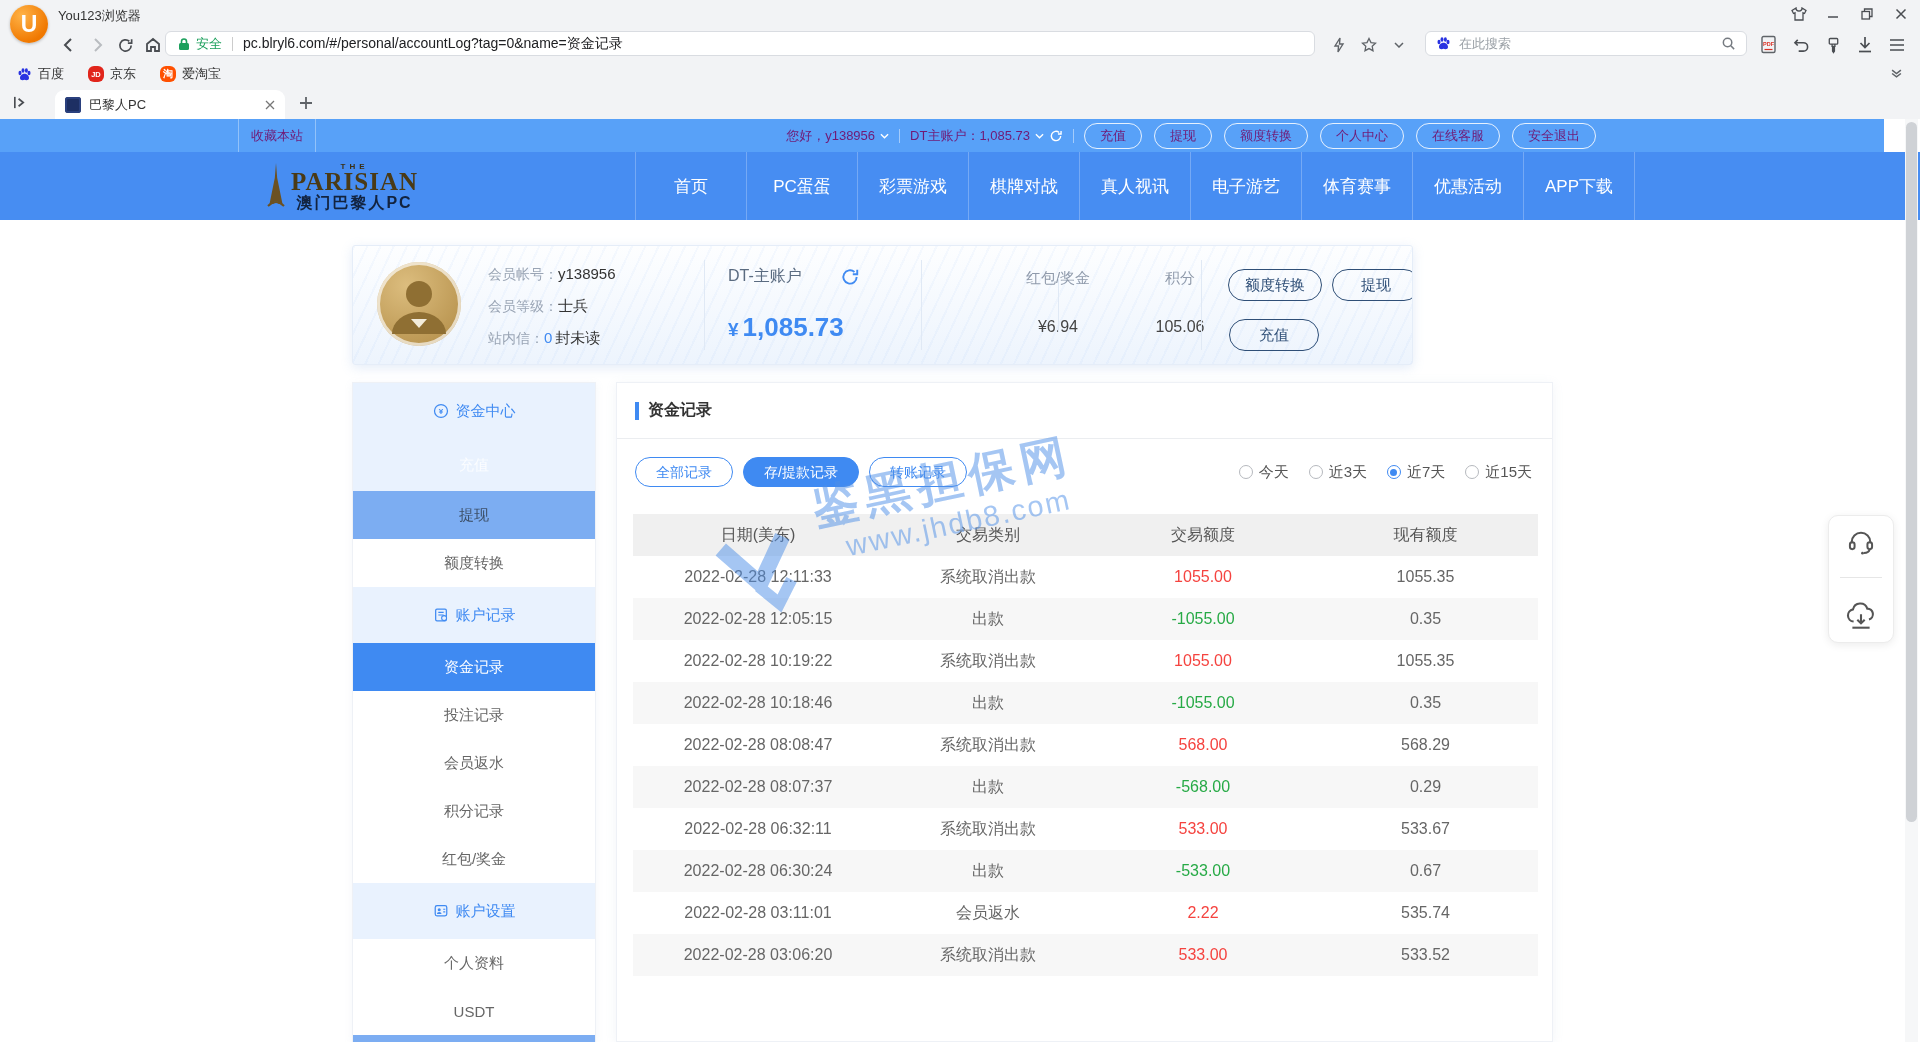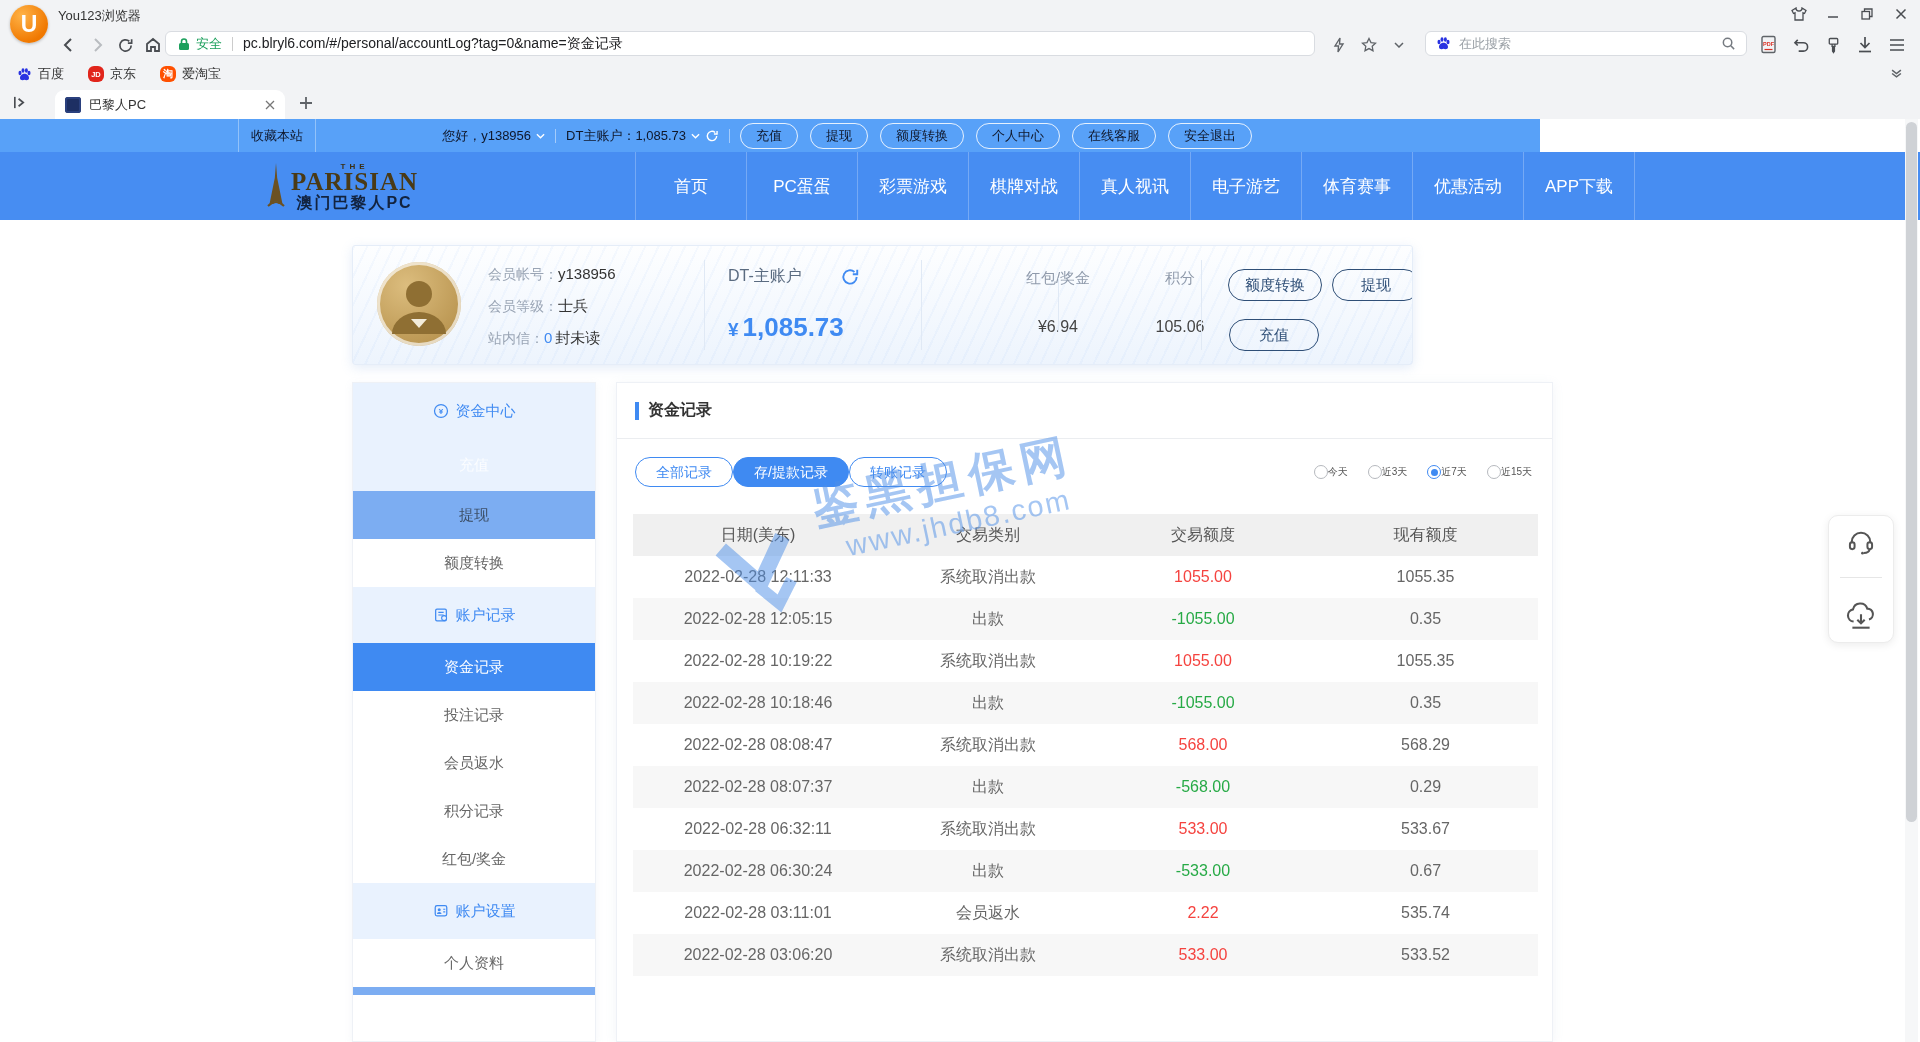--- a/index.html
+++ b/index.html
@@ -36,21 +36,21 @@
   .bm-chev{position:absolute;right:18px;top:8px;}
   .tabrow{position:absolute;top:88px;left:0;width:1920px;height:31px;background:#f2f3f5;}
   .tab-toggle{position:absolute;left:12px;top:7px;cursor:pointer;}
   .tab{position:absolute;left:55px;top:2px;width:230px;height:29px;background:#fff;border-radius:9px 9px 0 0;
        display:flex;align-items:center;padding:0 10px;box-sizing:border-box;cursor:pointer;}
   .favicon{width:16px;height:16px;border-radius:3px;background:#1d2f63;box-shadow:inset 0 0 0 2px #2a407e;}
   .tab-title{font-size:13px;color:#333;margin-left:8px;flex:1;}
   .tab-plus{position:absolute;left:298px;top:7px;cursor:pointer;}
   
   .page{position:absolute;top:119px;left:0;width:1920px;height:923px;background:#fff;}
-  .topbar{position:absolute;top:0;left:0;width:1540px;height:33px;background:#58a1f8;color:#0f172a;}
+  .topbar{position:absolute;top:0;left:0;width:1884px;height:33px;background:#58a1f8;color:#701a75;}
   .fav-cell{position:absolute;left:238px;top:0;width:76px;height:33px;line-height:33px;text-align:center;font-size:13px;
        border-left:1px solid rgba(255,255,255,.35);border-right:1px solid rgba(255,255,255,.35);cursor:pointer;}
   .tb-right{position:absolute;right:288px;top:0;height:33px;display:flex;align-items:center;gap:10px;font-size:13px;}
   .tb-user,.tb-account{display:flex;align-items:center;gap:5px;cursor:pointer;}
   .tb-sep{width:1px;height:14px;background:rgba(255,255,255,.45);}
   .tb-pill{border:1px solid rgba(255,255,255,.85);border-radius:14px;padding:3px 15px;font-size:13px;cursor:pointer;white-space:nowrap;}
   .mainnav{position:absolute;top:33px;left:0;width:1920px;height:68px;background:#478df2;}
   .logo{position:absolute;left:266px;top:10px;display:flex;align-items:flex-start;gap:5px;cursor:pointer;}
   .logo-texts{display:flex;flex-direction:column;align-items:center;}
   .logo-the{font-size:8px;letter-spacing:4px;color:#3a2f14;font-weight:bold;}
@@ -98,26 +98,26 @@
   .side-sliver{height:8px;background:#7cadf2;}
   .side-ic{display:inline-flex;}
   
   .panel{position:absolute;left:616px;top:263px;width:937px;height:660px;background:#fff;
         border:1px solid #eef1f6;box-sizing:border-box;box-shadow:0 2px 10px rgba(150,170,200,.12);}
   .panel-title{height:55px;border-bottom:1px solid #ebedf0;display:flex;align-items:center;padding-left:18px;
         font-size:16px;font-weight:bold;color:#333;gap:9px;}
   .accent-bar{width:4px;height:18px;background:#3f8af2;}
   .filter-row{position:absolute;top:72px;left:18px;right:20px;height:34px;display:flex;
         justify-content:space-between;align-items:center;}
-  .pills{display:flex;}
+  .pills{display:flex;gap:10px;}
   .pill{height:30px;line-height:28px;padding:0 20px;border:1px solid #3f8af2;border-radius:16px;color:#3f8af2;
         font-size:14px;box-sizing:border-box;cursor:pointer;background:#fff;white-space:nowrap;}
   .pill-active{background:#3f8af2;color:#fff;}
   .radios{display:flex;gap:20px;align-items:center;}
-  .radio{display:flex;align-items:center;cursor:pointer;font-size:10px;color:#555;}
+  .radio{display:flex;align-items:center;gap:6px;cursor:pointer;font-size:15px;color:#555;}
   .rdot{width:14px;height:14px;border:1px solid #b6b9be;border-radius:50%;position:relative;background:#fff;box-sizing:border-box;}
   .radio-sel .rdot{border-color:#3f8af2;}
   .radio-sel .rdot::after{content:"";position:absolute;top:2.5px;left:2.5px;right:2.5px;bottom:2.5px;
         background:#3f8af2;border-radius:50%;}
   .thead{position:absolute;top:131px;left:16px;width:905px;height:42px;background:#f0f0f0;display:flex;align-items:center;}
   .tbody{position:absolute;top:173px;left:16px;width:905px;}
   .trow{display:flex;align-items:center;height:42px;background:#fff;}
   .trow.alt{background:#f7f7f7;}
   .tcell{text-align:center;font-size:16px;color:#666;}
   .tcell.th{color:#555;}
@@ -475,20 +475,23 @@
             <circle cx="7" cy="7.6" r="1.7" fill="currentColor"></circle>
             <path d="M4.5 12.3c0-1.4 1.1-2.2 2.5-2.2s2.5.8 2.5 2.2z" fill="currentColor"></path>
             <path d="M11.5 7h2.3M11.5 10h2.3" stroke="currentColor" stroke-width="1.2"></path>
           </svg>
         </span>
         <span>账户设置</span>
       </div>
       <div class="side-item">
         <span>个人资料</span>
       </div>
+      <div class="side-item">
+        <span>USDT</span>
+      </div>
       <div class="side-sliver"></div>
     </aside>
 
   <section class="panel">
     <div class="panel-title">
       <span class="accent-bar"></span>
       <span>资金记录</span>
     </div>
     <div class="filter-row">
       <div class="pills">

